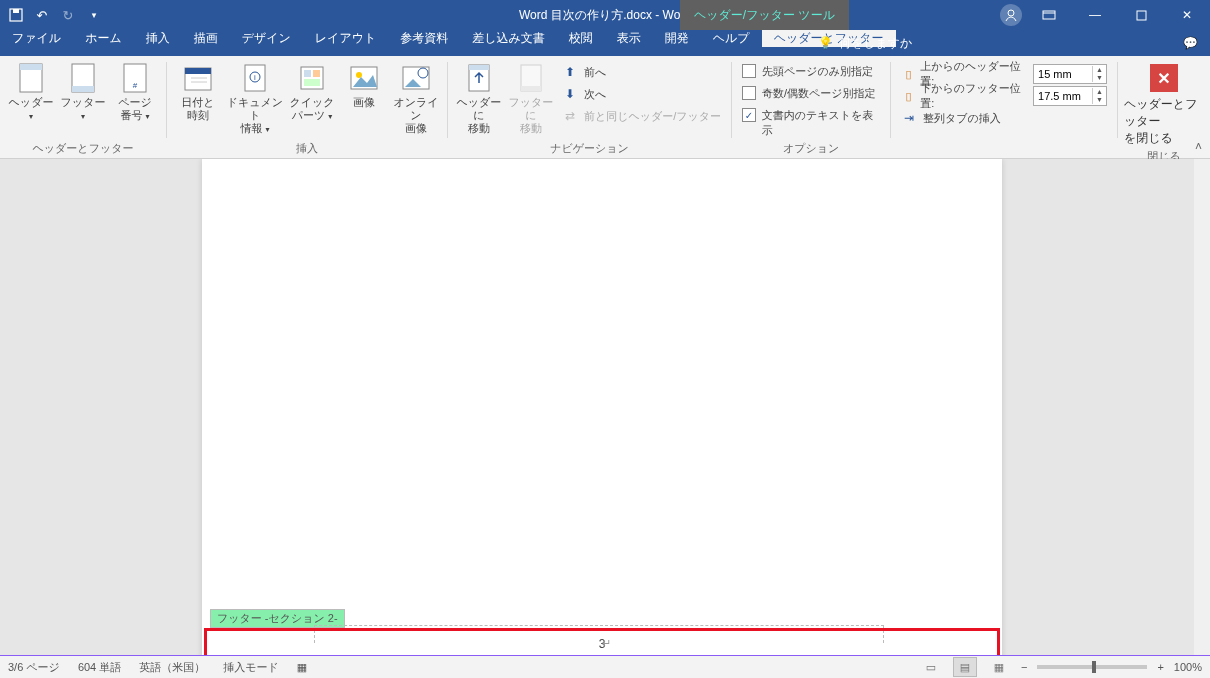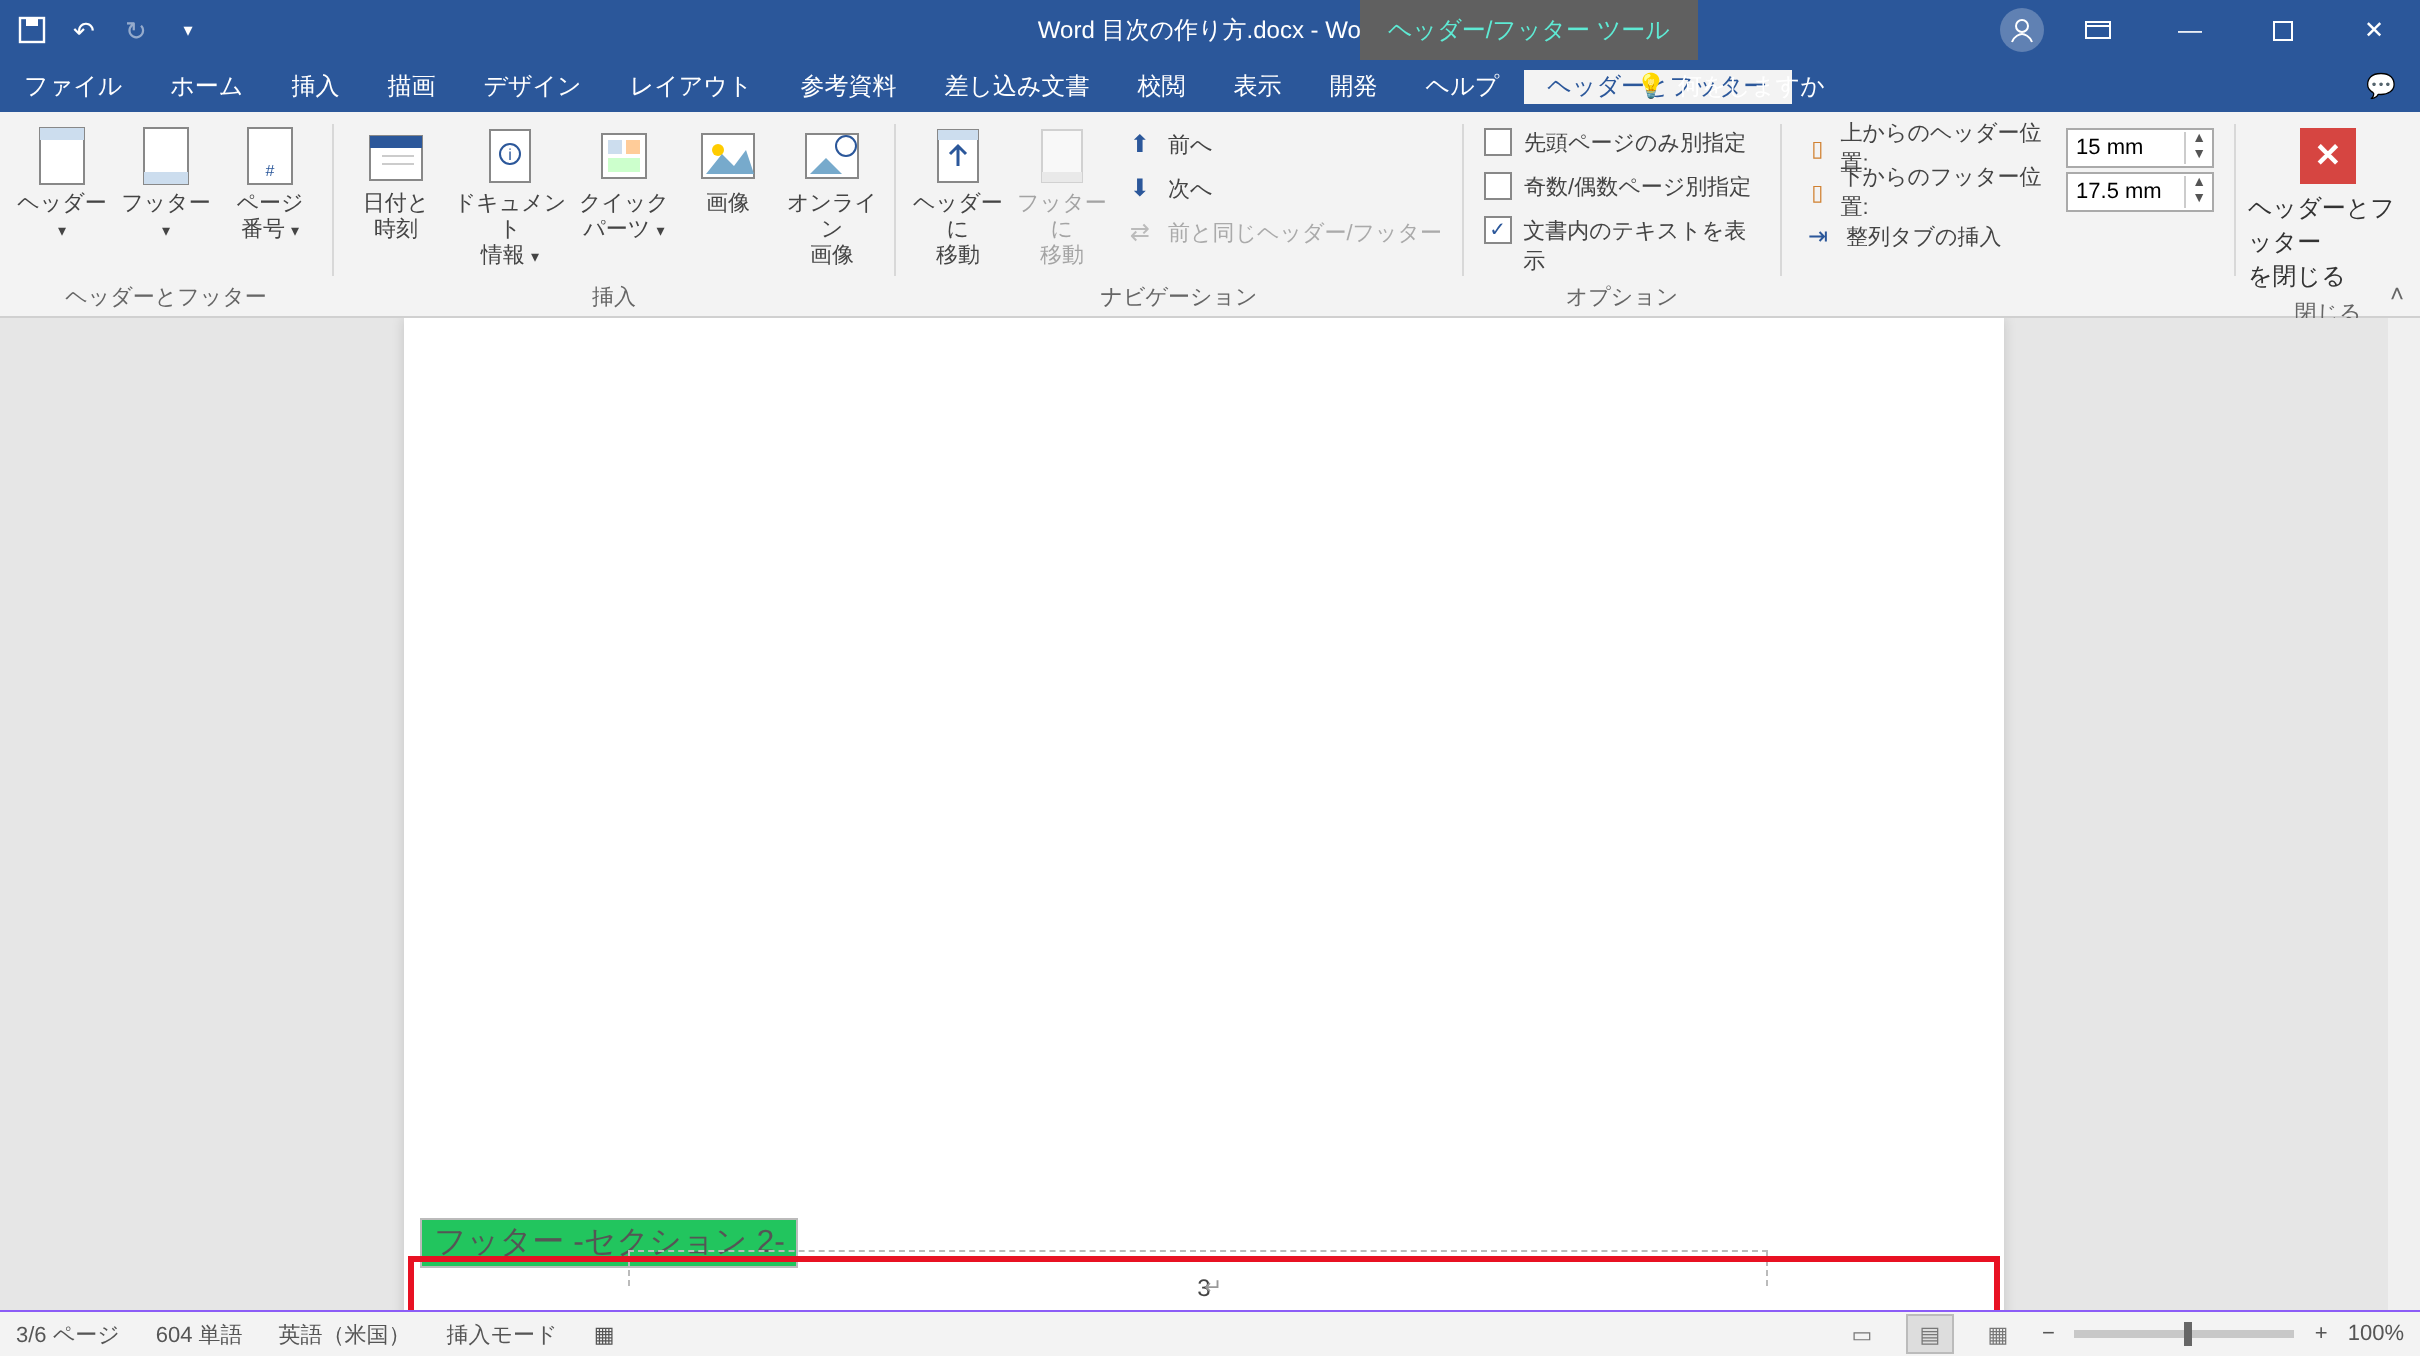--- a/index.html
+++ b/index.html
@@ -8,21 +8,21 @@
   .titlebar{height:30px;background:#2B579A;color:#fff;display:flex;align-items:center;position:relative}
   .qat{display:flex;align-items:center;gap:10px;padding:0 8px}
   .qat .ic{width:16px;height:16px;display:flex;align-items:center;justify-content:center;font-size:13px;color:#fff}
   .titlecenter{position:absolute;left:0;right:0;text-align:center;pointer-events:none;font-size:12px}
   .tooltab{position:absolute;left:680px;top:0;height:30px;background:#606060;color:#5eead4;padding:0 14px;display:flex;align-items:center;font-size:12px}
   .winctrls{position:absolute;right:0;top:0;display:flex;height:30px}
   .winctrls .wc{width:46px;display:flex;align-items:center;justify-content:center;color:#fff;font-size:12px}
   .acct{width:30px;display:flex;align-items:center;justify-content:center}
   .acct .av{width:22px;height:22px;border-radius:50%;background:rgba(255,255,255,.25);display:flex;align-items:center;justify-content:center}
   
-  .tabs{height:26px;background:#2B579A;color:#fff;display:flex;align-items:center;position:relative}
+  .tabs{height:26px;background:#2B579A;color:#fff;display:flex;align-items:flex-start;position:relative}
   .tab{padding:0 12px;display:flex;align-items:center;font-size:12px;cursor:pointer}
   .tab.active{background:#F3F3F3;color:#2B579A}
   .tell{position:absolute;left:818px;top:0;height:26px;display:flex;align-items:center;gap:6px;color:#fff}
   .comment-ic{position:absolute;right:12px;top:0;height:26px;display:flex;align-items:center;color:#fff}
   
   .ribbon{height:102px;background:#F3F3F3;border-bottom:1px solid #d0d0d0;display:flex;align-items:stretch;position:relative}
   .group{display:flex;flex-direction:column;align-items:stretch;padding:4px 6px 0 6px}
   .group .body{flex:1;display:flex;align-items:flex-start;gap:2px}
   .group .lbl{text-align:center;font-size:11px;color:#666;padding:2px 0 2px 0}
   .sep{width:1px;background:#d8d8d8;margin:6px 0 20px 0}
@@ -41,21 +41,21 @@
   .spin{display:flex;align-items:center;border:1px solid #aaa;background:#fff;height:18px}
   .spin input{border:none;width:50px;font-size:11px;padding:0 4px;outline:none}
   .spin .arrs{display:flex;flex-direction:column;width:14px}
   .spin .arrs span{height:8px;border-left:1px solid #ccc;font-size:7px;text-align:center;line-height:8px;color:#555}
   .closebtn{display:flex;flex-direction:column;align-items:center;width:80px;padding-top:2px;cursor:pointer}
   .closebtn .x{width:28px;height:28px;background:#D64541;color:#fff;display:flex;align-items:center;justify-content:center;font-size:16px;font-weight:bold;margin-top:2px}
   .collapse{position:absolute;right:8px;bottom:4px;color:#666;font-size:12px}
   
   .docarea{flex:1;background:#E6E6E6;position:relative;overflow:hidden}
   .page{position:absolute;left:202px;top:0;width:800px;height:586px;background:#fff;box-shadow:0 0 6px rgba(0,0,0,.15)}
-  .ftab{position:absolute;left:8px;top:-16px;transform:translateY(0);background:#22c55e;border:1px solid #bbb;padding:1px 6px;font-size:16px;color:#555}
+  .ftab{position:absolute;left:8px;top:-16px;transform:translateY(0);background:#86efac;border:1px solid #bbb;padding:1px 6px;font-size:11px;color:#555}
   .footerbox{position:absolute;left:2px;right:2px;top:469px;height:112px;border:3px solid #E81123}
   .guide-top{position:absolute;left:112px;right:118px;top:466px;height:0;border-top:1px dashed #bbb}
   .guide-t1{position:absolute;left:112px;top:466px;width:0;height:18px;border-left:1px dashed #bbb}
   .guide-t2{position:absolute;right:118px;top:466px;width:0;height:18px;border-left:1px dashed #bbb}
   .pgnum{position:absolute;left:0;right:0;top:478px;text-align:center;font-size:12px;color:#444}
   .ret1{position:absolute;left:400px;top:478px;color:#999;font-size:11px}
   .scrollbar{position:absolute;right:0;top:0;bottom:0;width:16px;background:#f0f0f0}
   
   .status{height:22px;background:#F3F3F3;border-top:1px solid #8b5cf6;display:flex;align-items:center;font-size:11px;color:#555;padding:0 8px;gap:18px}
   .status .right{margin-left:auto;display:flex;align-items:center;gap:10px}

